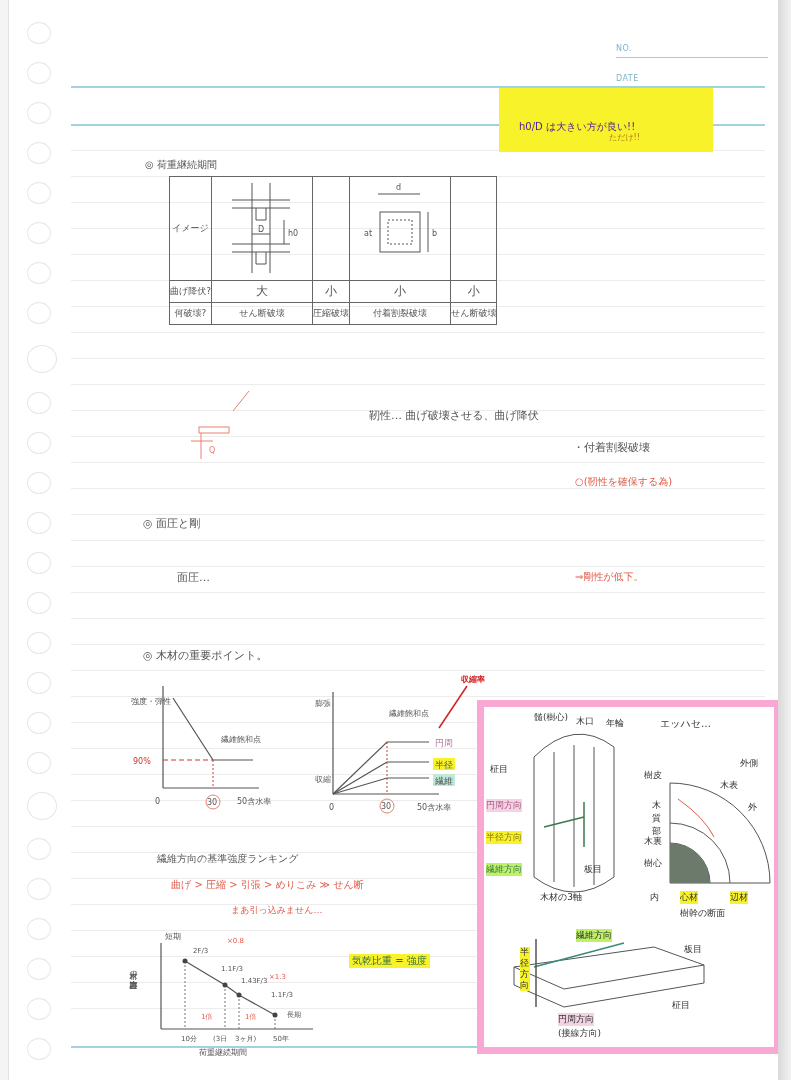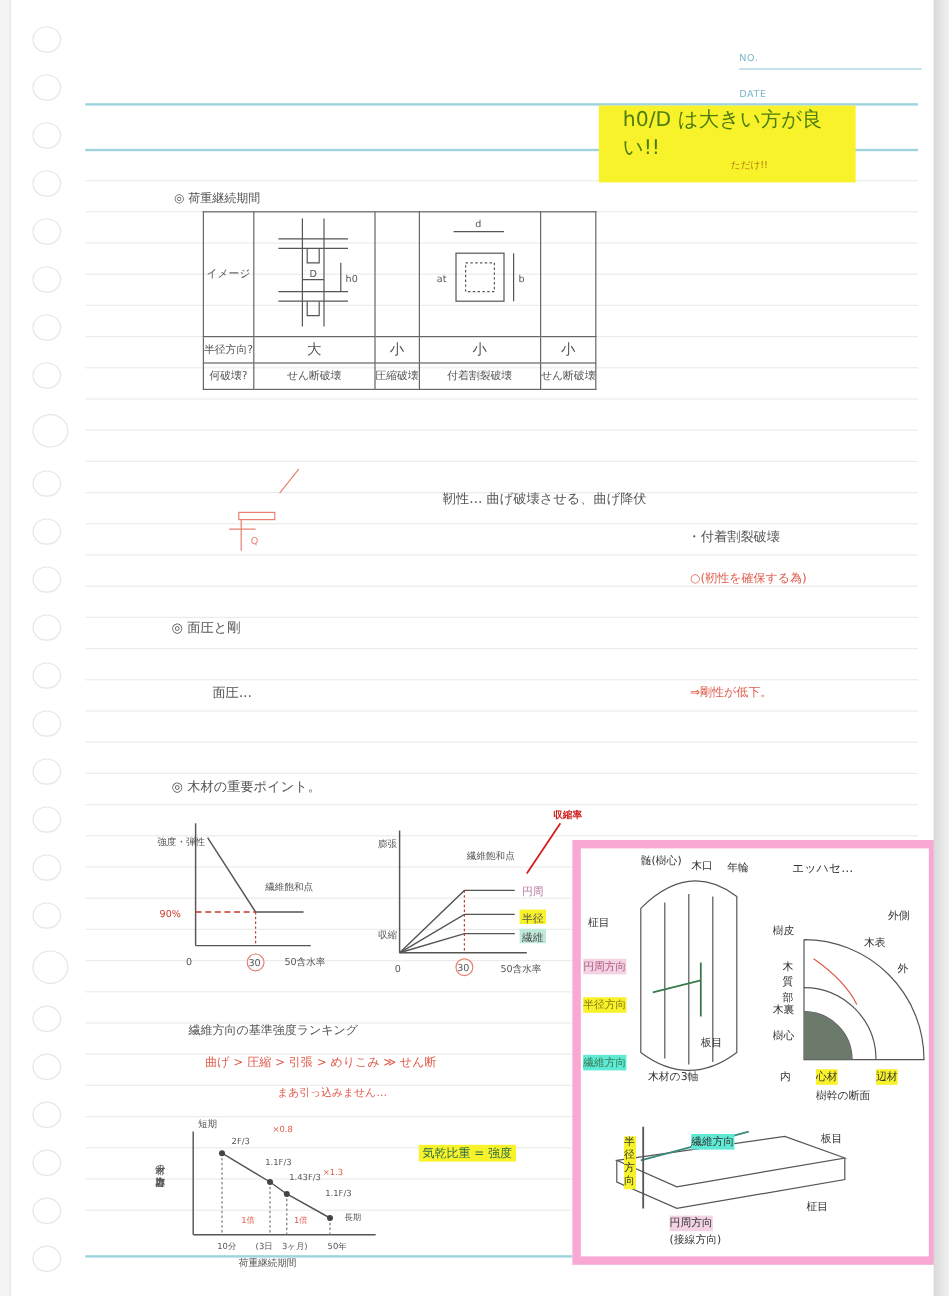--- a/index.html
+++ b/index.html
@@ -8,29 +8,29 @@
   .rshadow{position:absolute;left:778px;top:0;width:13px;height:1080px;background:linear-gradient(to right,#d9d9d9,#f2f2f2);}
   .hole{position:absolute;left:18px;width:22px;height:20px;border:1px solid #e6e6e6;border-radius:50%;}
   .rule{position:absolute;left:62px;right:14px;height:1px;background:#ececec;}
   .rule.blue{background:#9fd3de;height:2px;}
   .hdr-label{position:absolute;font-size:8px;color:#7fb6c7;letter-spacing:0.5px;}
   .hdr-line{position:absolute;height:1px;background:#9fcfdc;}
   .hand{font-family:"DejaVu Sans",sans-serif;color:#555;position:absolute;white-space:nowrap;}
   .red{color:#e05a4a;}
   .blue-t{color:#4a8bd6;}
   .sticky{position:absolute;left:490px;top:88px;width:214px;height:64px;background:#f7f22a;}
-  .sticky .l1{position:absolute;left:20px;top:0;font-size:17px;color:#4d7c0f;}
+  .sticky .l1{position:absolute;left:20px;top:32px;font-size:10px;color:#4c1d95;}
   .sticky .l2{position:absolute;left:110px;top:44px;font-size:8px;color:#b27a10;}
   table.tb{position:absolute;left:160px;top:176px;border-collapse:collapse;}
   table.tb td{border:1px solid #666;font-size:9px;color:#555;text-align:center;vertical-align:middle;padding:0;}
   .title-big{position:absolute;left:230px;top:455px;font-size:150px;font-weight:bold;color:#000;font-family:"DejaVu Sans",sans-serif;letter-spacing:-6px;line-height:150px;}
   .wood{position:absolute;left:468px;top:700px;width:290px;height:340px;background:#fff;border:7px solid #f9a8d4;}
   .lbl{position:absolute;font-size:9px;color:#333;white-space:nowrap;}
   .hl-y{background:#f7f22a;}
-  .hl-g{background:#5eead4;margin-top:16px;}
+  .hl-g{background:#bef264;}
   .hl-p{background:#f3d3e3;}
 </style>
 </head>
 <body>
 
 <div class="page">
 
   <div>
     <div class="hole" style="top:22px"></div>
     <div class="hole" style="top:62px"></div>
@@ -143,21 +143,21 @@
             <line x1="78" y1="34" x2="78" y2="74"></line>
           </g>
           <text x="46" y="12" font-size="8" fill="#555">d</text>
           <text x="14" y="58" font-size="8" fill="#555">at</text>
           <text x="82" y="58" font-size="8" fill="#555">b</text>
         </svg>
       </td>
       <td></td>
     </tr>
     <tr style="height:22px">
-      <td>半径方向?</td>
+      <td>曲げ降伏?</td>
       <td class="blue-t" style="font-size:12px">大</td>
       <td class="red" style="font-size:12px">小</td>
       <td class="red" style="font-size:12px">小</td>
       <td class="red" style="font-size:12px">小</td>
     </tr>
     <tr style="height:22px">
       <td>何破壊?</td>
       <td class="red">せん断破壊</td>
       <td class="red">圧縮破壊</td>
       <td class="red">付着割裂破壊</td>

